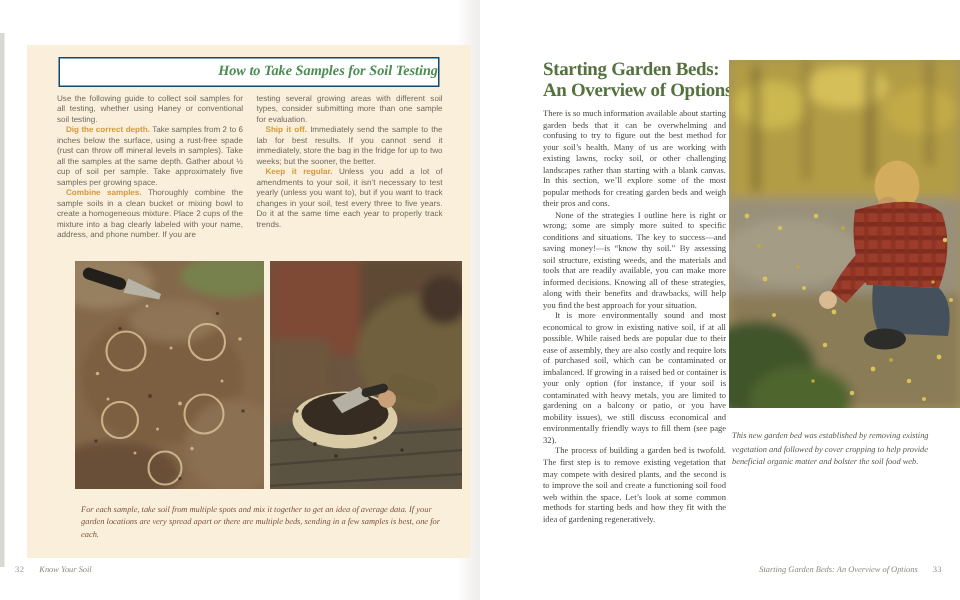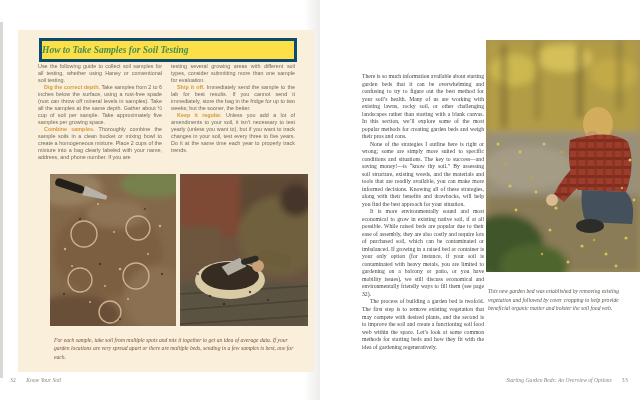--- a/index.html
+++ b/index.html
@@ -6,22 +6,22 @@
   #root{position:relative;width:640px;height:400px;background:#ffffff;overflow:hidden;
         font-family:"Liberation Serif", serif;}
   .edge-left{position:absolute;left:0;top:22px;width:3px;height:356px;background:#d9d7d2;}
   .edge-right{position:absolute;right:0;top:30px;width:2px;height:350px;background:#e6e4df;}
   .gutter{position:absolute;left:304px;top:0;width:34px;height:400px;
           background:linear-gradient(90deg, rgba(0,0,0,0) 0%, rgba(90,80,60,0.10) 45%, rgba(0,0,0,0) 75%);}
   .accent-bar{position:absolute;left:556px;top:8px;width:84px;height:7px;background:#2f6038;}
 
   
   .left-page{position:absolute;left:18px;top:30px;width:296px;height:342px;background:#faefda;}
-  .title-box{position:absolute;left:21px;top:8px;width:252px;height:18px;border:3px solid #0c4a6e;
-             background:#fde047;display:flex;align-items:center;justify-content:flex-start;}
+  .title-box{position:absolute;left:21px;top:8px;width:252px;height:18px;border:1px solid #0c4a6e;
+             background:#ffffff;display:flex;align-items:center;justify-content:flex-end;}
   .title-box span{font-style:italic;font-weight:bold;font-size:9.5px;color:#4a8c51;white-space:nowrap;}
   .cols{position:absolute;left:20px;top:33px;width:258px;display:flex;gap:9px;}
   .col{width:124px;font-family:"Liberation Sans", sans-serif;font-size:5.4px;line-height:1.3;
        color:#6f695e;text-align:justify;}
   .col p{margin:0;}
   .col p.ind{text-indent:6px;}
   .lead{font-weight:bold;color:#d59a3c;}
   .photo-row{position:absolute;left:32px;top:144px;width:258px;height:152px;display:flex;gap:4px;}
   .photo-row svg{display:block;}
   .caption-left{position:absolute;left:36px;top:300px;width:250px;font-style:italic;
@@ -160,20 +160,21 @@
           <circle cx="44" cy="130" r="1.2"></circle>
             <circle cx="18" cy="100" r="1.1"></circle>
         </g>
       </svg>
     </div>
 
     <p class="caption-left">For each sample, take soil from multiple spots and mix it together to get an idea of average data. If your garden locations are very spread apart or there are multiple beds, sending in a few samples is best, one for each.</p>
   </section>
 
   <section class="right-page">
+    <h1 class="rp-heading"><span>Starting Garden Beds:</span><br><span>An Overview of Options</span></h1>
 
     <div class="rp-body">
       <p>There is so much information available about starting garden beds that it can be overwhelming and confusing to try to figure out the best method for your soil’s health. Many of us are working with existing lawns, rocky soil, or other challenging landscapes rather than starting with a blank canvas. In this section, we’ll explore some of the most popular methods for creating garden beds and weigh their pros and cons.</p>
       <p>None of the strategies I outline here is right or wrong; some are simply more suited to specific conditions and situations. The key to success—and saving money!—is “know thy soil.” By assessing soil structure, existing weeds, and the materials and tools that are readily available, you can make more informed decisions. Knowing all of these strategies, along with their benefits and drawbacks, will help you find the best approach for your situation.</p>
       <p>It is more environmentally sound and most economical to grow in existing native soil, if at all possible. While raised beds are popular due to their ease of assembly, they are also costly and require lots of purchased soil, which can be contaminated or imbalanced. If growing in a raised bed or container is your only option (for instance, if your soil is contaminated with heavy metals, you are limited to gardening on a balcony or patio, or you have mobility issues), we still discuss economical and environmentally friendly ways to fill them (see page 32).</p>
       <p>The process of building a garden bed is twofold. The first step is to remove existing vegetation that may compete with desired plants, and the second is to improve the soil and create a functioning soil food web within the space. Let’s look at some common methods for starting beds and how they fit with the idea of gardening regeneratively.</p>
     </div>
 
     <svg class="rp-photo" width="154" height="232" viewBox="0 0 154 232">
       <defs>

